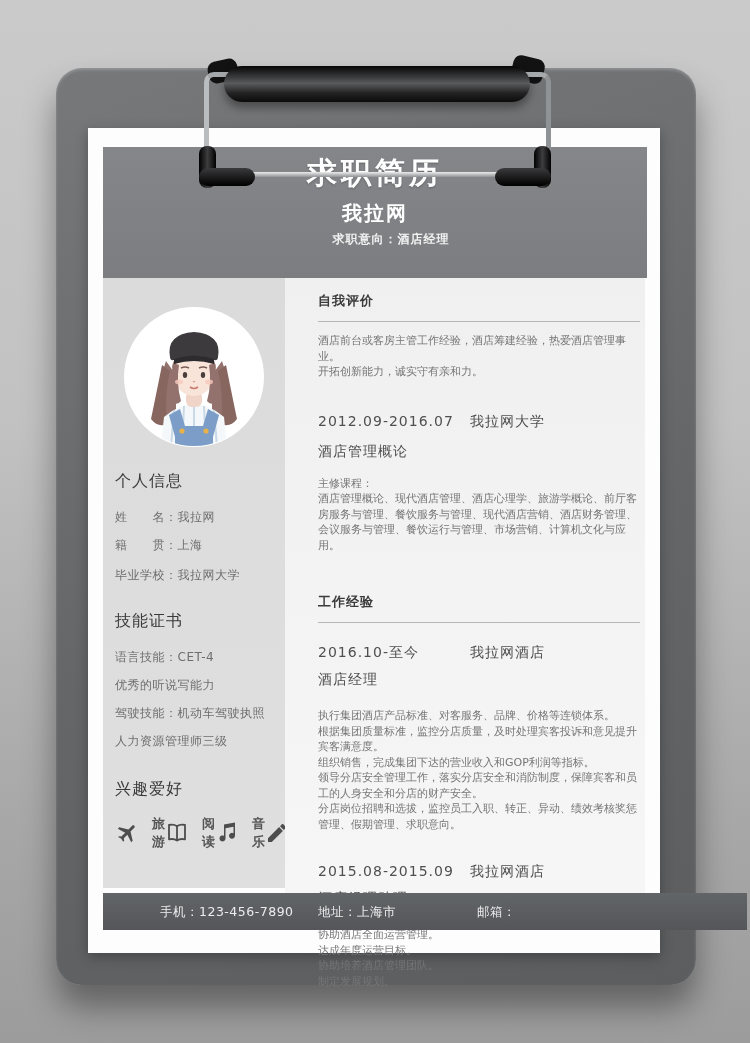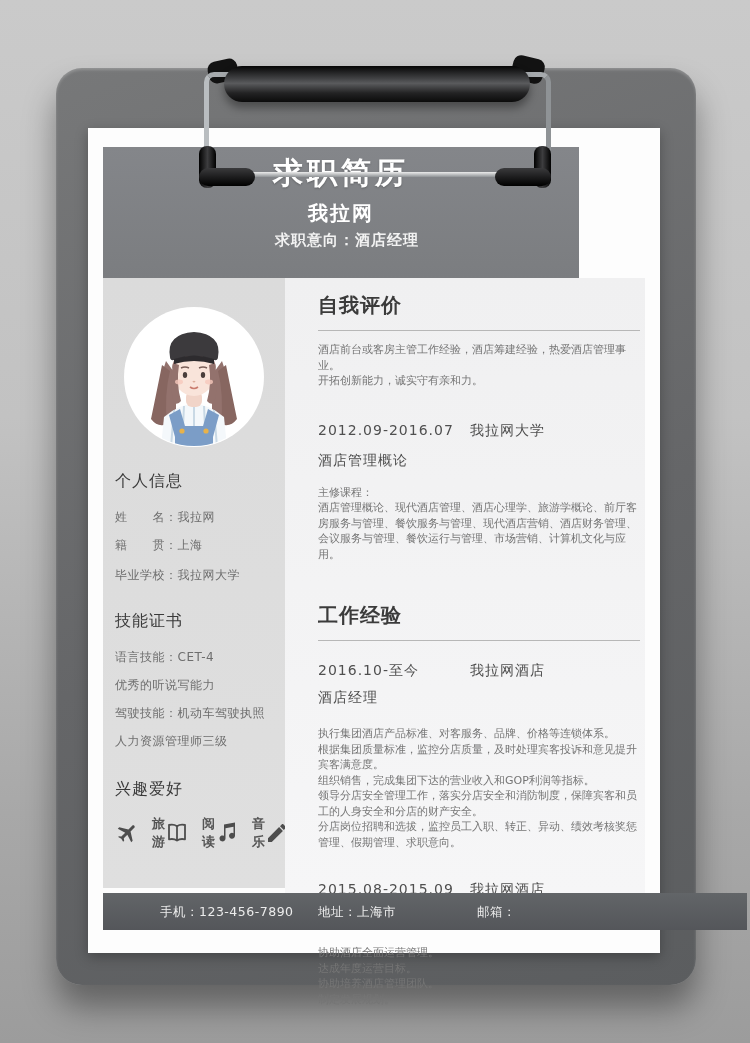--- a/index.html
+++ b/index.html
@@ -14,35 +14,35 @@
     border-radius:26px;
     background:linear-gradient(160deg,#777879 0%,#656668 55%,#5b5d5f 100%);
     box-shadow:0 22px 32px rgba(0,0,0,.38), inset 0 2px 3px rgba(255,255,255,.22);
   }
   
   .paper {
     position:absolute; left:88px; top:128px; width:572px; height:825px;
     background:#fdfdfd; box-shadow:0 4px 12px rgba(0,0,0,.28);
   }
   .header-band {
-    position:absolute; left:103px; top:147px; width:476px; height:131px;
+    position:absolute; left:103px; top:147px; width:544px; height:131px;
     background:linear-gradient(180deg,#84868a,#7b7d80); z-index:10;
   }
   .header-band .doc-title {
     position:absolute; left:0; top:6px; width:100%; text-align:center;
     font-size:30px; font-weight:bold; color:#fff; letter-spacing:4px;
     text-shadow:0 1px 2px rgba(0,0,0,.25);
   }
   .header-band .cand-name {
     position:absolute; left:0; top:53px; width:100%; text-align:center;
     font-size:20px; font-weight:bold; color:#fff; letter-spacing:2px;
   }
   .header-band .intent {
-    position:absolute; left:6px; top:84px; width:100%; text-align:center;
-    font-size:15px; font-weight:bold; color:#f2f2f2; letter-spacing:1px;
+    position:absolute; left:16px; top:84px; width:100%; text-align:center;
+    font-size:12px; font-weight:bold; color:#f2f2f2; letter-spacing:1px;
   }
   
   .clamp-cap { position:absolute; background:#121212; border-radius:8px; z-index:46; }
   .cap-l { left:208px; top:60px; width:30px; height:22px; transform:rotate(-12deg); }
   .cap-r { left:512px; top:57px; width:32px; height:25px; transform:rotate(14deg); }
   .wire-v { position:absolute; width:24px; height:86px; z-index:48; }
   .wire-l { left:204px; top:72px; border-top:5px solid #a6aaad; border-left:5px solid #b9bdc0; border-top-left-radius:10px; }
   .wire-r { left:522px; top:72px; border-top:5px solid #a6aaad; border-right:5px solid #8f9396; border-top-right-radius:10px; }
   .wire-h {
     position:absolute; left:240px; top:172px; width:270px; height:5px; z-index:47;
@@ -79,21 +79,21 @@
   .hobby { display:flex; align-items:center; height:38px; }
   .hobby svg { width:24px; height:24px; flex:0 0 24px; }
   .hobby .hl { margin-left:13px; font-size:13px; font-weight:bold; color:#555; }
   
   .main {
     position:absolute; left:285px; top:278px; width:360px; height:615px;
     background:linear-gradient(180deg,#f0f0f1,#f6f6f7); z-index:10;
     box-sizing:border-box; padding:14px 5px 0 33px;
   }
   .sec-h {
-    font-size:20px; font-weight:bold; color:#3b3b3b; letter-spacing:1px;
+    font-size:13px; font-weight:bold; color:#3b3b3b; letter-spacing:1px;
     border-bottom:1px solid #b7b7b7; padding-bottom:11px; margin:0 0 11px 0;
   }
   .sec { margin:0; }
   .sec.edu { margin-top:28px; } .sec.exp { margin-top:40px; }
   .small { font-size:11px; line-height:15.5px; color:#757575; }
   .date-row { position:relative; margin-top:16px; font-size:14px; line-height:27px; color:#4f4f4f; letter-spacing:1px; }
   .date-row .d { position:absolute; left:0; top:0; }
   .date-row .org { display:block; text-indent:152px; width:232px; }
   .major { margin-top:8px; font-size:14px; color:#4f4f4f; letter-spacing:1px; }
   .courses { margin-top:15px; }

